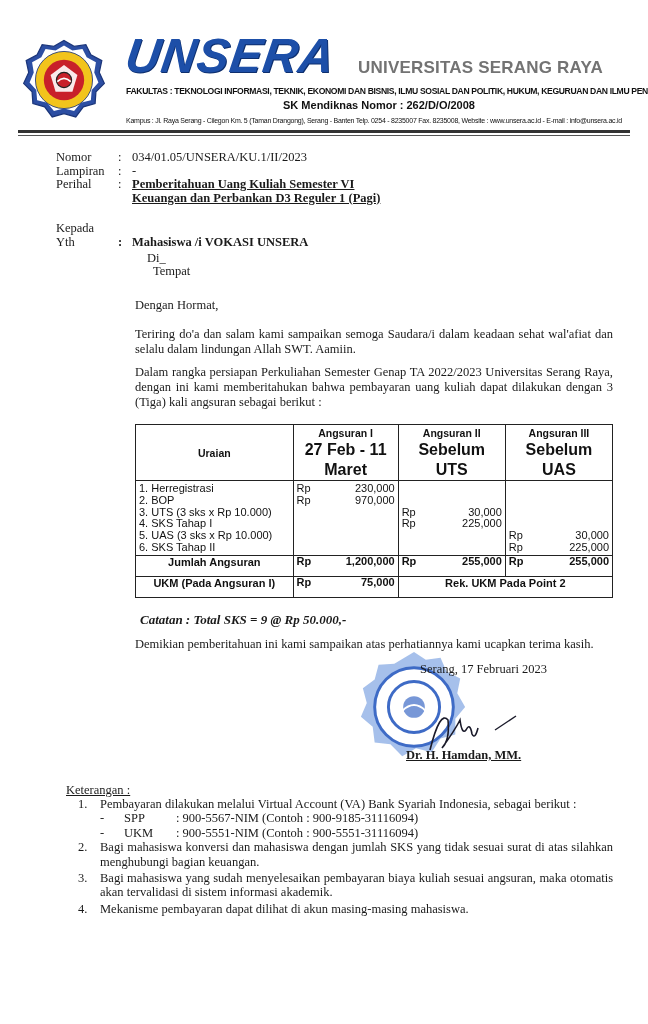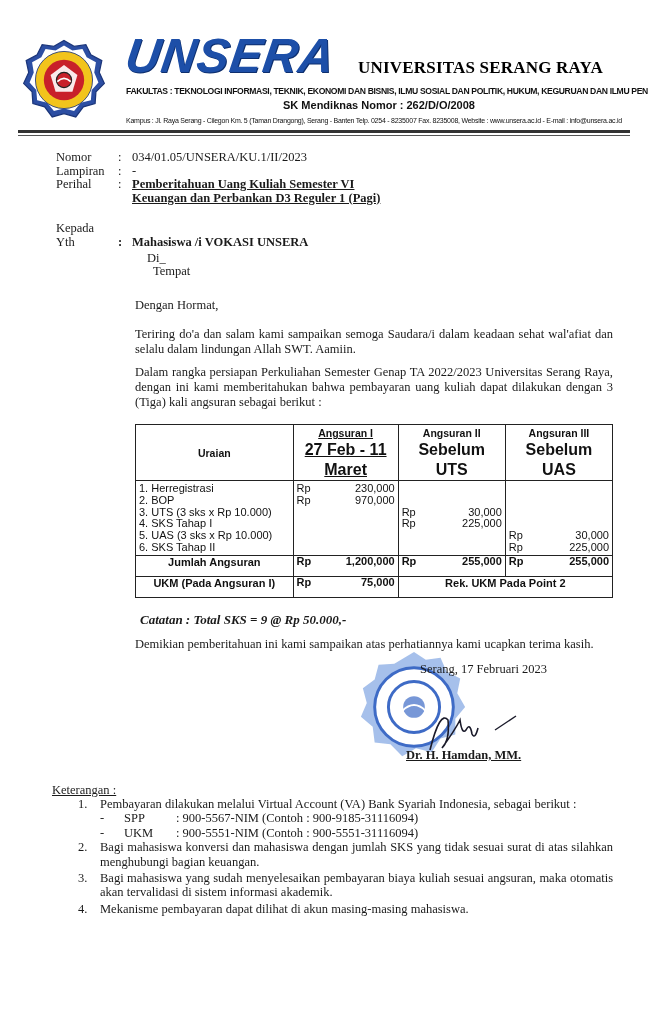--- a/index.html
+++ b/index.html
@@ -4,22 +4,22 @@
 <style>
   * { box-sizing: border-box; margin: 0; padding: 0; }
   html, body { width: 648px; height: 1024px; background: #ffffff; overflow: hidden; }
   body { position: relative; font-family: "Liberation Serif", serif; color: #1a1a1a; }
 
   
   .logo { position: absolute; left: 22px; top: 38px; width: 84px; height: 84px; }
   .brand { position: absolute; left: 126px; top: 34px; font-family: "Liberation Sans", sans-serif;
            font-weight: 700; font-style: italic; font-size: 48px; letter-spacing: 1px; color: #1d4fa8;
            line-height: 44px; transform: skewX(-8deg); text-shadow: 1px 1px 0 #0e2f6e; }
-  .uni-name { position: absolute; left: 358px; top: 58px; font-family: Liberation Serif, serif;
-              font-weight: 700; font-size: 17px; color: #000000; line-height: 20px; letter-spacing: 0.2px; }
+  .uni-name { position: absolute; left: 358px; top: 58px; font-family: Liberation Sans, sans-serif;
+              font-weight: 700; font-size: 17px; color: #737373; line-height: 20px; letter-spacing: 0.2px; }
   .faculties { position: absolute; left: 126px; top: 86px; width: 506px; font-family: "Liberation Sans", sans-serif;
                font-weight: 700; font-size: 8.6px; color: #111; line-height: 11px; white-space: nowrap; letter-spacing: -0.35px; }
   .sk { position: absolute; left: 126px; top: 99px; width: 506px; text-align: center;
         font-family: "Liberation Sans", sans-serif; font-weight: 700; font-size: 11px; color: #111; line-height: 13px; }
   .address { position: absolute; left: 126px; top: 116px; width: 506px; font-family: "Liberation Sans", sans-serif;
              font-size: 7px; color: #111; line-height: 9px; white-space: nowrap; letter-spacing: -0.25px; }
   .rule-thick { position: absolute; left: 18px; top: 130px; width: 612px; height: 3px; background: #333; }
   .rule-thin { position: absolute; left: 18px; top: 135px; width: 612px; height: 1px; background: #555; }
 
   
@@ -41,40 +41,40 @@
   .p-rangka { top: 365px; }
 
   
   table.fees { position: absolute; left: 135px; top: 424px; width: 478px; border-collapse: collapse;
                font-family: "Liberation Sans", sans-serif; font-size: 11px; color: #111; }
   table.fees td, table.fees th { border: 1.5px solid #222; padding: 0 3px; vertical-align: top; }
   table.fees th { font-weight: 700; text-align: center; }
   .th-small { font-size: 10.5px; line-height: 14px; padding-top: 1px; }
   .th-big { font-size: 16px; line-height: 20px; }
   .c-uraian { width: 150px; }
-  .c-a1 { width: 100px; text-decoration: underline; }
+  .c-a1 { width: 100px; }
   .c-a2 { width: 102px; }
   .c-a3 { width: 102px; }
   .items { line-height: 11.8px; padding-top: 2px !important; padding-bottom: 1px !important; }
   .money { display: flex; justify-content: space-between; line-height: 11.8px; }
   .bold-row td { font-weight: 700; height: 21px; vertical-align: middle; }
   .center { text-align: center; }
   .total-cell { display: flex; justify-content: space-between; align-items: center; }
 
   .catatan { position: absolute; left: 140px; top: 612px; font-style: italic; font-weight: 700; font-size: 13px; }
   .p-demikian { top: 637px; }
 
   
   .stamp { position: absolute; left: 355px; top: 648px; width: 118px; height: 118px; opacity: 0.9; }
   .sig-date { position: absolute; left: 420px; top: 662px; font-size: 12.5px; }
   .sig-name { position: absolute; left: 406px; top: 748px; font-size: 12.5px; font-weight: 700; text-decoration: underline; }
   .sig-scribble { position: absolute; left: 420px; top: 700px; width: 100px; height: 60px; }
 
   
-  .ket-title { position: absolute; left: 52px; top: 783px; font-size: 12.5px; text-decoration: underline; }
+  .ket-title { position: absolute; left: 66px; top: 783px; font-size: 12.5px; text-decoration: underline; }
   .ket { position: absolute; left: 78px; top: 797px; width: 535px; font-size: 12.5px; line-height: 14.4px; }
   .ket-item { display: flex; }
   .ket-num { width: 22px; flex: none; }
   .ket-text { flex: 1; text-align: justify; }
   .sub { display: flex; padding-left: 22px; }
   .sub-dash { width: 24px; }
   .sub-label { width: 52px; }
   .gap { height: 2px; }
 </style>
 </head>

